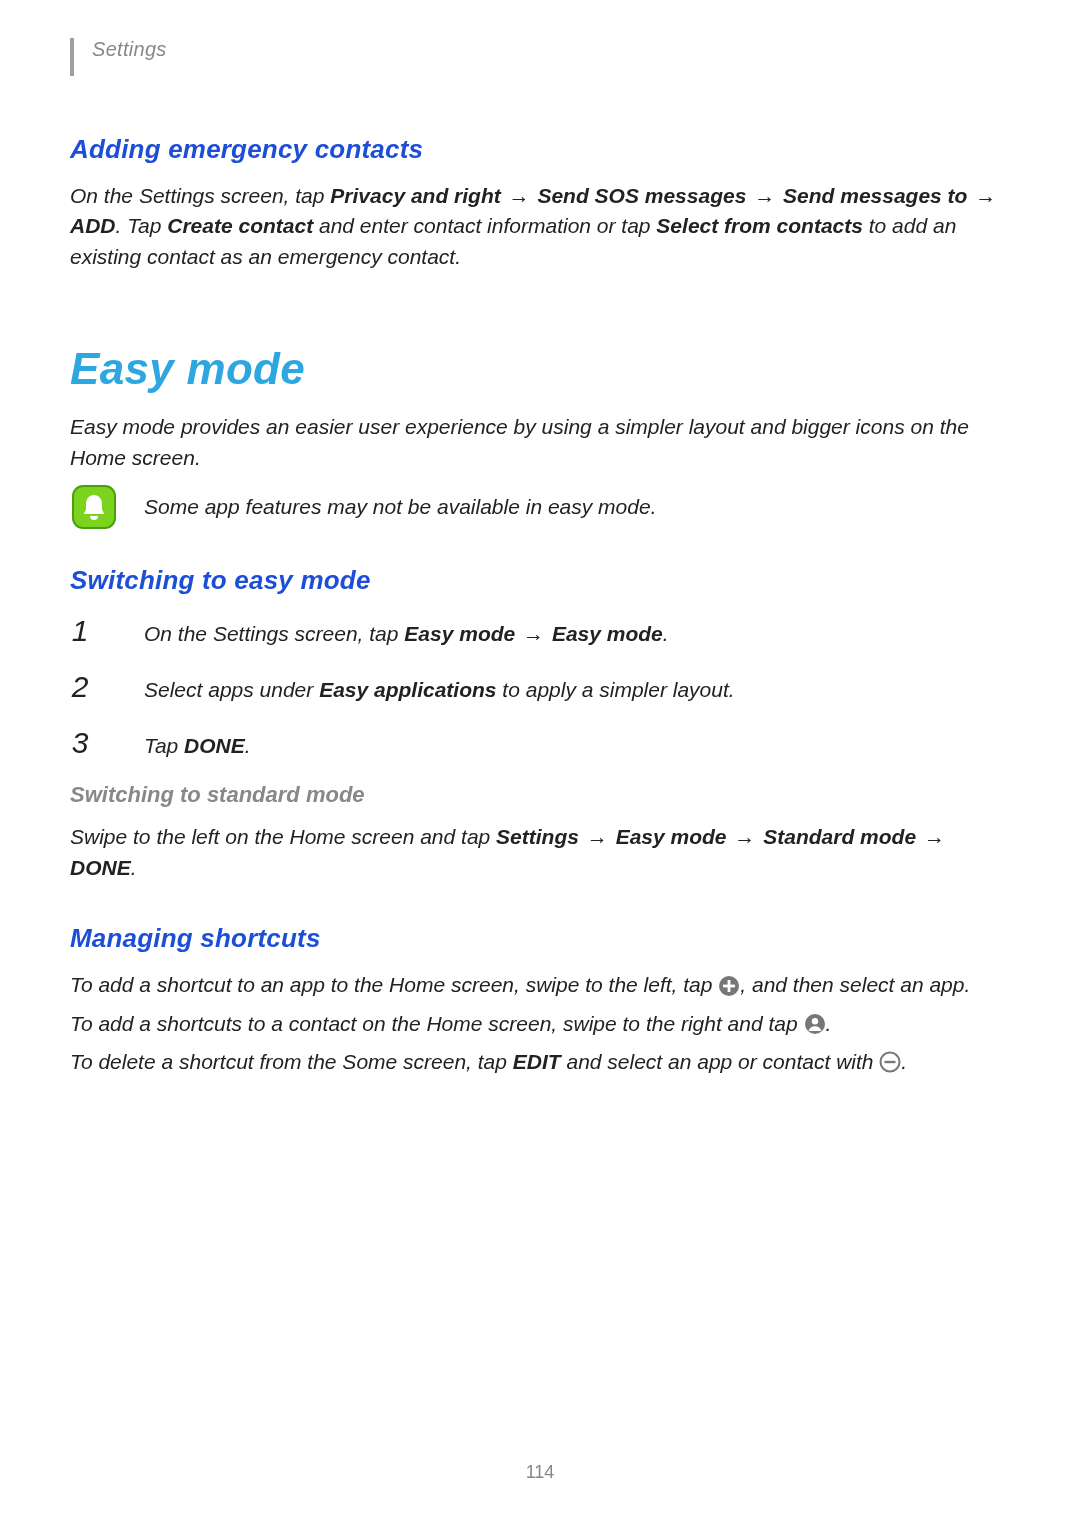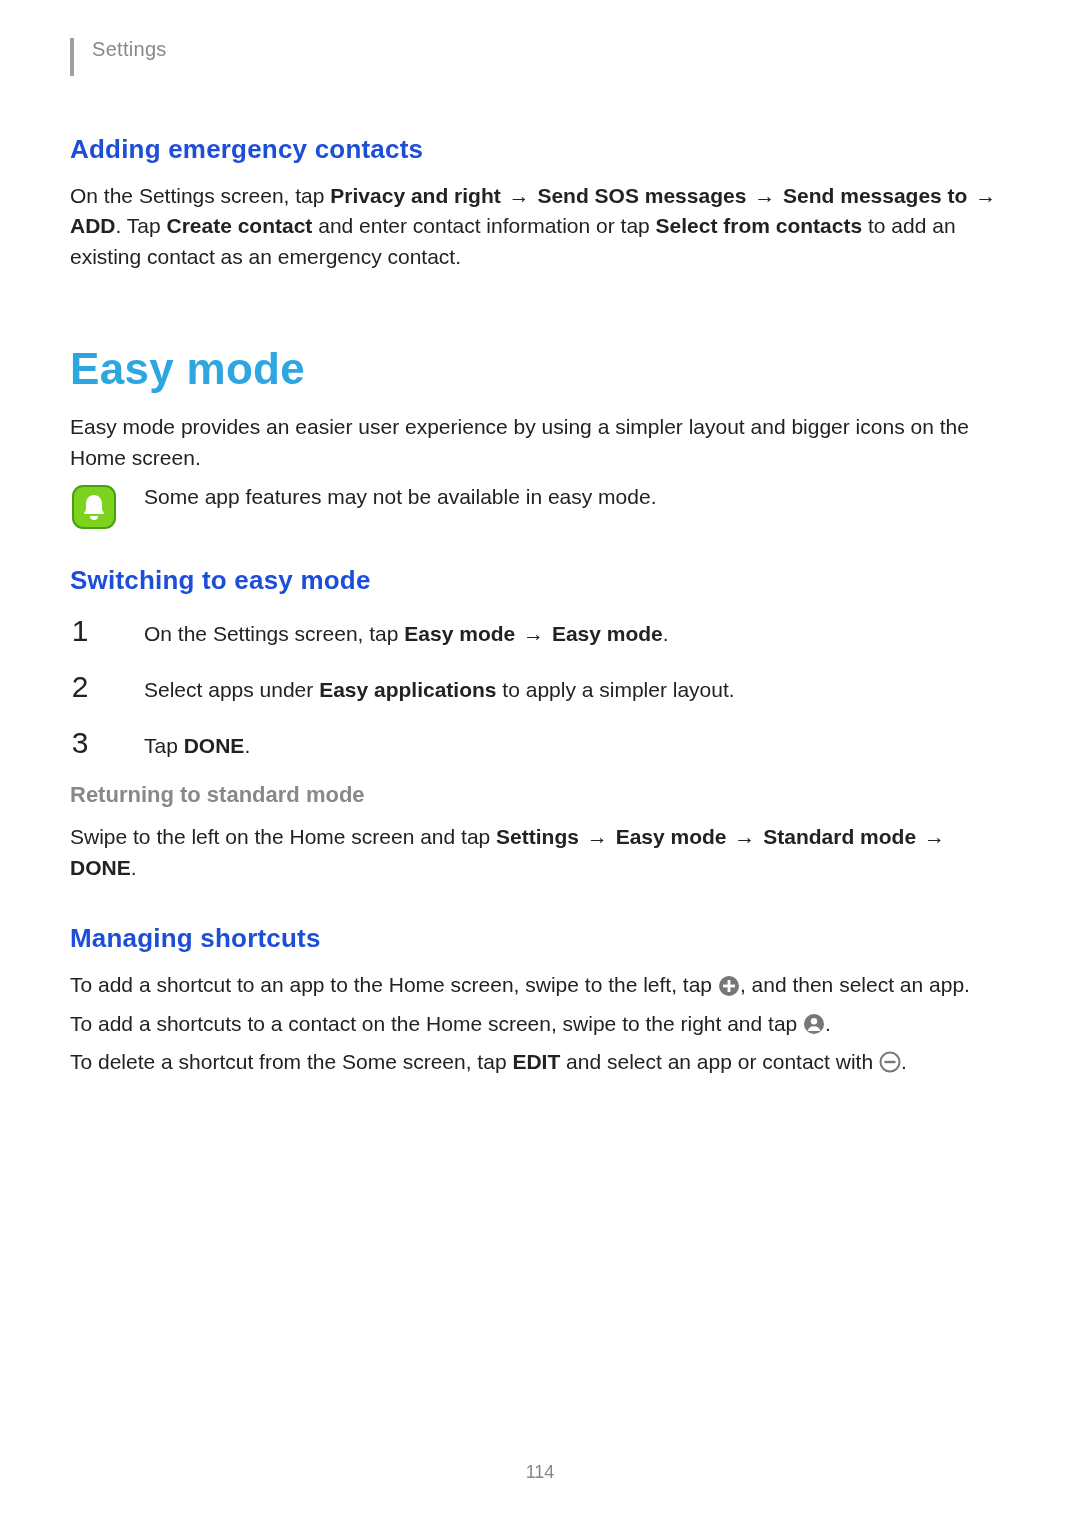--- a/index.html
+++ b/index.html
@@ -6,20 +6,21 @@
   body {
     width: 1080px;
     height: 1527px;
     background: #fff;
     font-family: "Segoe UI", "Helvetica Neue", Arial, sans-serif;
     color: #222;
     position: relative;
   }
   .page {
     padding: 38px 70px 0 70px;
+    font-style: italic;
   }
   .header-tab {
     border-left: 4px solid #a0a0a0;
     padding: 0 0 8px 18px;
     height: 38px;
     display: flex;
     align-items: flex-start;
   }
   .header-tab span {
     font-size: 20px;
@@ -45,20 +46,21 @@
   .main-title {
     font-size: 44px;
     font-weight: 700;
     color: #2ea6e0;
     margin-top: 72px;
     margin-bottom: 18px;
     letter-spacing: 0.3px;
   }
   .note-row {
     display: flex;
+    align-items: center;
     gap: 28px;
     margin-top: 12px;
     margin-bottom: 36px;
     margin-left: 2px;
   }
   .note-icon {
     width: 44px;
     height: 44px;
     flex: 0 0 44px;
   }
@@ -167,21 +169,21 @@
       </span>
     </div>
     <div class="step">
       <span class="step-num">3</span>
       <span class="step-text">
         <span>Tap </span><span class="bold">DONE</span><span>.</span>
       </span>
     </div>
   </div>
 
-  <h4 class="sub-heading">Returning to standard mode</h4>
+  <h4 class="sub-heading">Switching to standard mode</h4>
   <p class="para">
     <span>Swipe to the left on the Home screen and tap </span><span class="bold">Settings</span>
     <span class="arrow">→</span>
     <span class="bold">Easy mode</span>
     <span class="arrow">→</span>
     <span class="bold">Standard mode</span>
     <span class="arrow">→</span>
     <span class="bold">DONE</span><span>.</span>
   </p>
 

